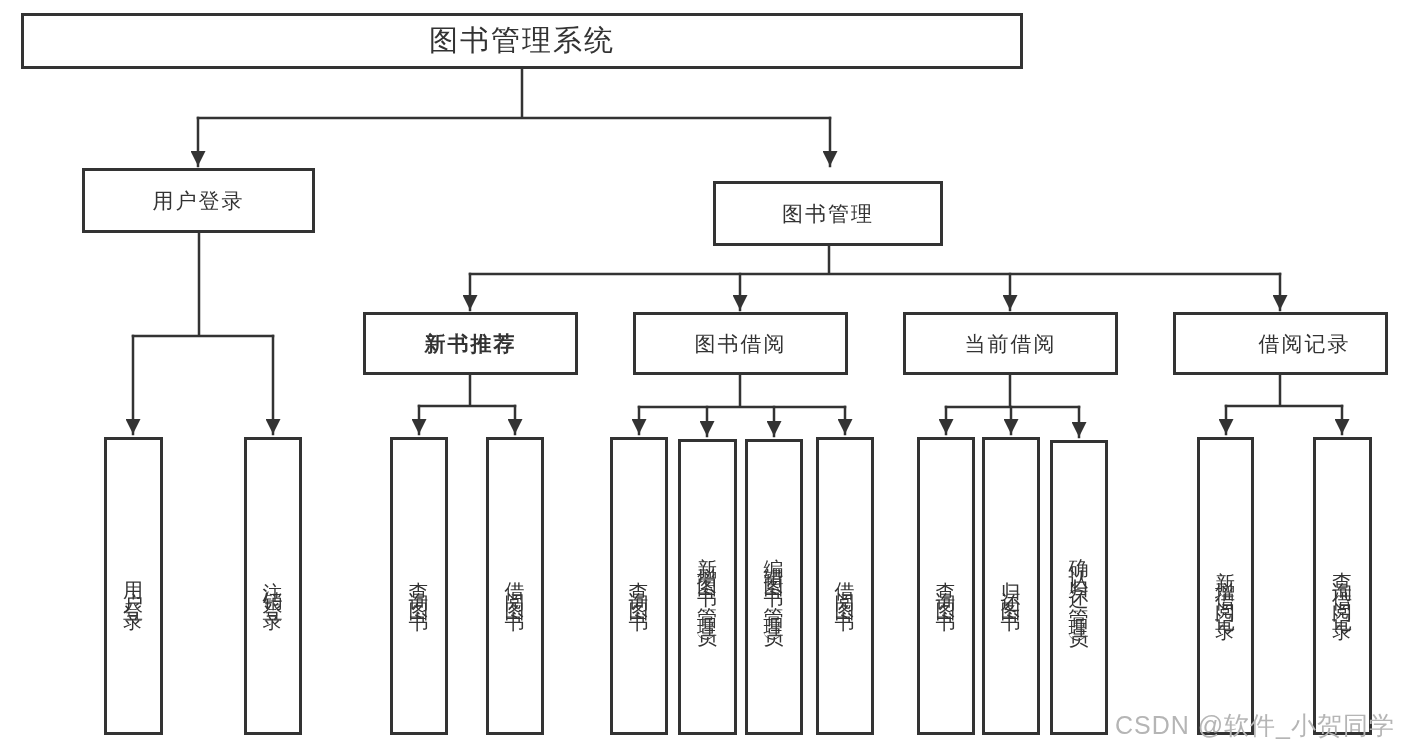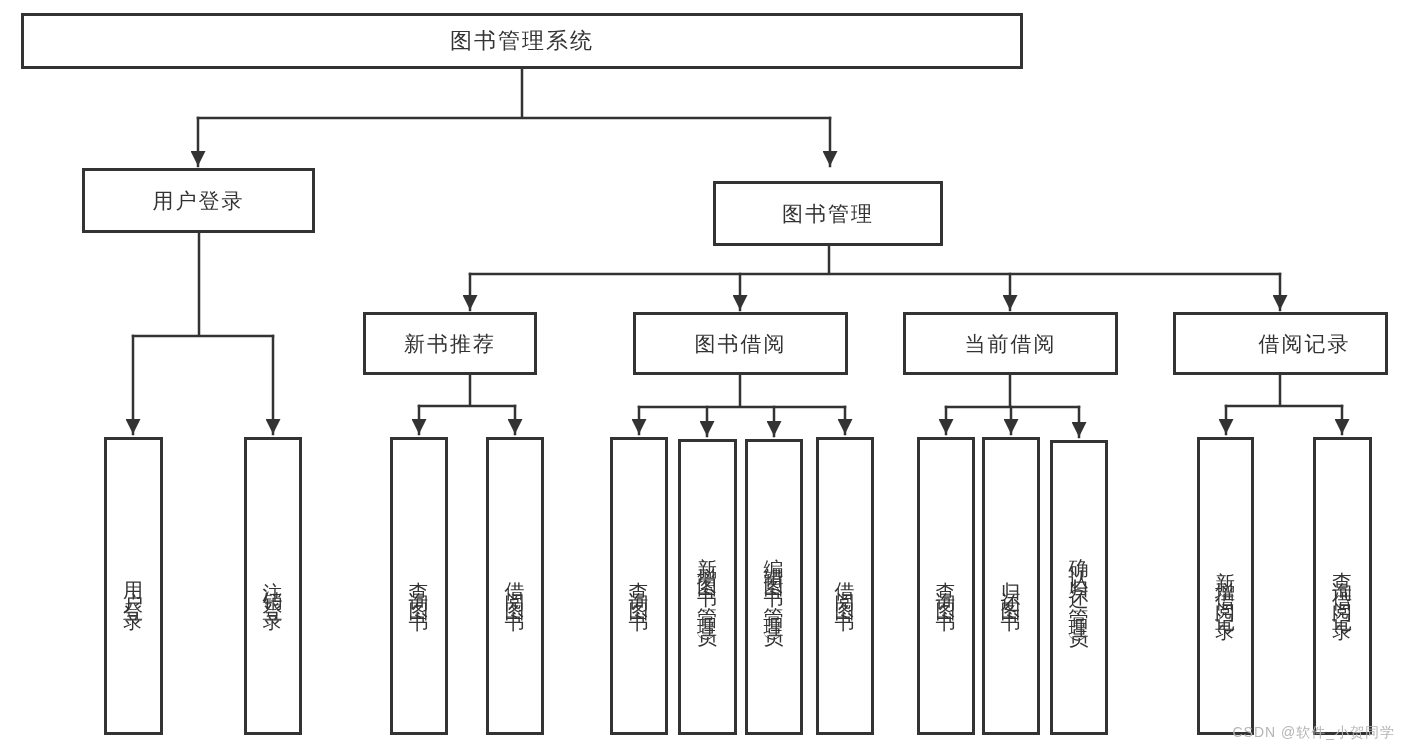--- a/index.html
+++ b/index.html
@@ -18,32 +18,32 @@
     background:#ffffff;
     color:#333333;
     display:flex;align-items:center;justify-content:center;
     text-align:center;
   }
   .node.h{ 
     font-size:21px;
     letter-spacing:2px;
     white-space:nowrap;
   }
-  .node.root{font-size:22px;}
+  .node.root{font-size:29px;}
   .node.leaf{
     font-size:20px;
     writing-mode:vertical-rl;
     text-orientation:mixed;
     letter-spacing:10px;
     line-height:1;
   }
   .watermark{
     position:absolute;
     right:10px;bottom:5px;
-    font-size:14px;
+    font-size:25px;
     color:#b5b5b5;
     letter-spacing:1px;
     white-space:nowrap;
   }
 </style>
 </head>
 <body>
 
 <div class="canvas">
 
@@ -88,21 +88,21 @@
       <line x1="1226" y1="406" x2="1226" y2="434" marker-end="url(#arw)"></line>
       <line x1="1342" y1="406" x2="1342" y2="434" marker-end="url(#arw)"></line>
     </g>
   </svg>
 
   <div class="node h root" style="left:21px;top:13px;width:1002px;height:56px;">图书管理系统</div>
 
   <div class="node h" style="left:82px;top:168px;width:233px;height:65px;">用户登录</div>
   <div class="node h" style="left:713px;top:181px;width:230px;height:65px;">图书管理</div>
 
-  <div class="node h" style="left:363px;top:312px;width:174px;height:63px;">新书推荐</div>
+  <div class="node h" style="left:363px;top:312px;width:215px;height:63px;font-weight:bold;">新书推荐</div>
   <div class="node h" style="left:633px;top:312px;width:215px;height:63px;">图书借阅</div>
   <div class="node h" style="left:903px;top:312px;width:215px;height:63px;">当前借阅</div>
   <div class="node h" style="left:1173px;top:312px;width:215px;height:63px;padding-left:48px;">借阅记录</div>
 
   <div class="node leaf" style="left:104px;top:437px;width:59px;height:298px;">用户登录</div>
   <div class="node leaf" style="left:244px;top:437px;width:58px;height:298px;">注销登录</div>
 
   <div class="node leaf" style="left:390px;top:437px;width:58px;height:298px;">查询图书</div>
   <div class="node leaf" style="left:486px;top:437px;width:58px;height:298px;">借阅图书</div>
 

